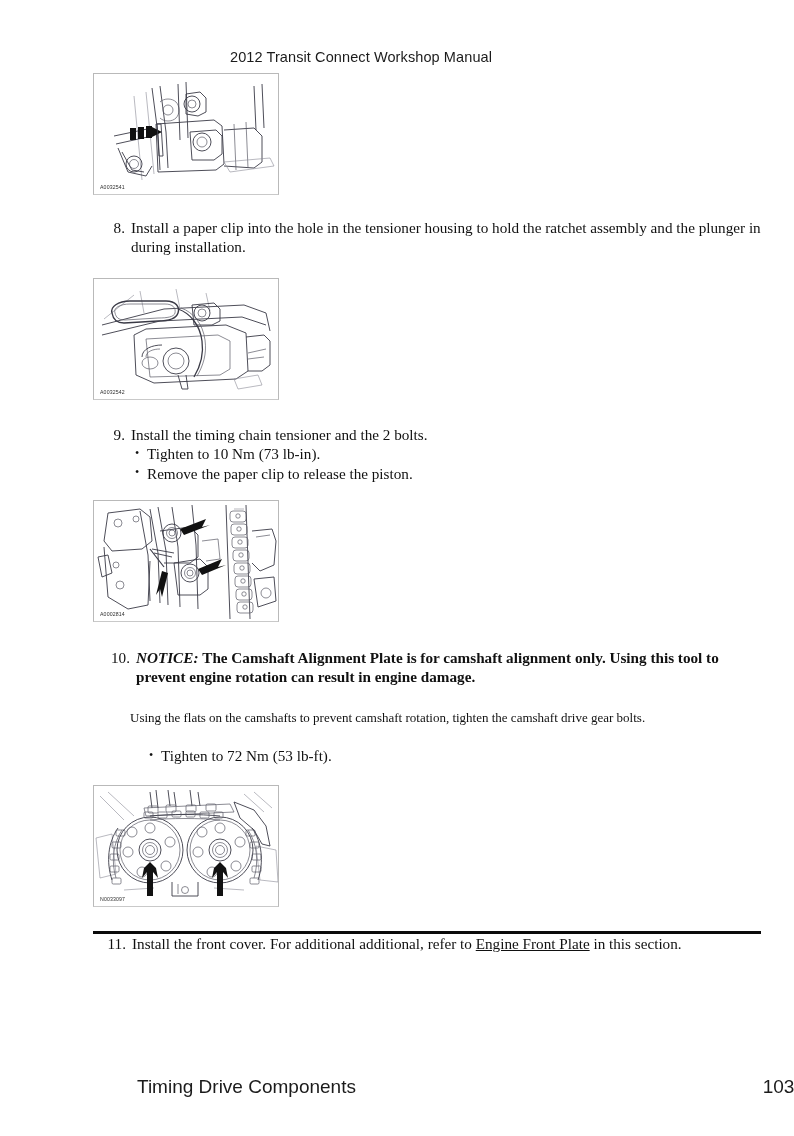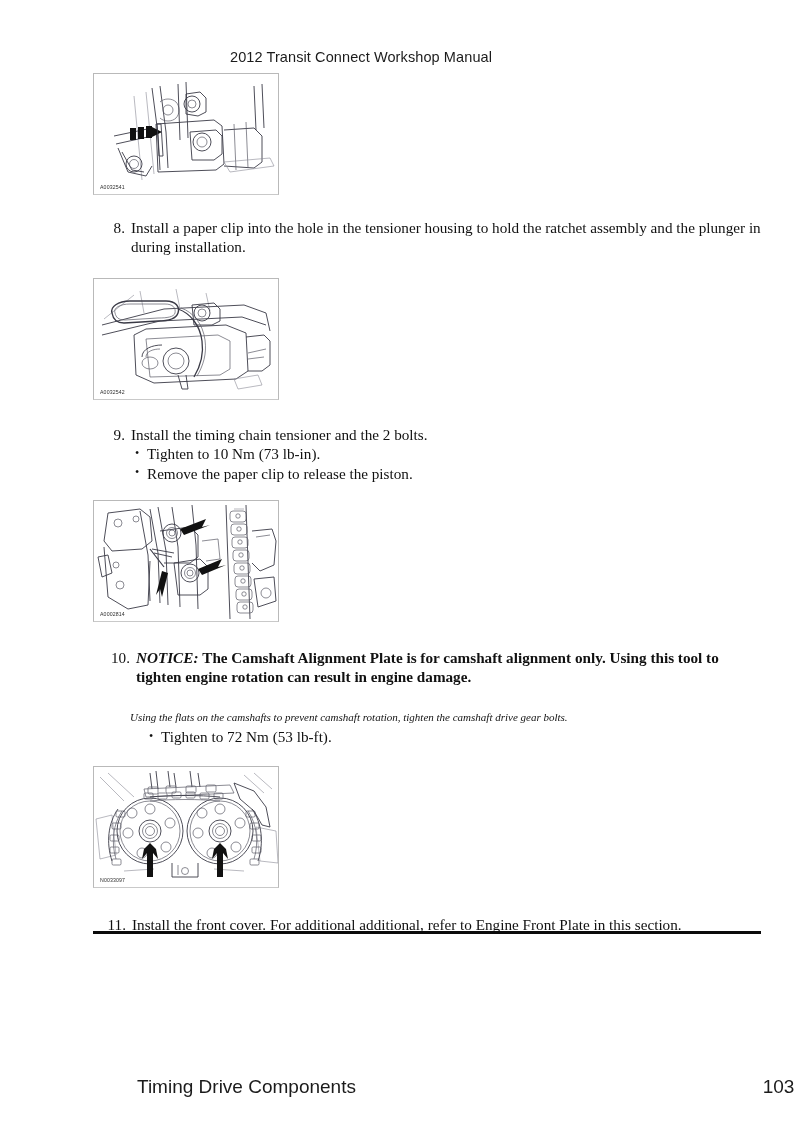--- a/index.html
+++ b/index.html
@@ -119,23 +119,22 @@
   .notice-label {
     font-style: italic;
     font-weight: bold;
     margin-top: 9px;
   }
   .notice-text { font-weight: bold; }
 
   .plain-para {
     margin-left: 37px;
     margin-top: 22px;
-    font-size: 11px;
+    font-size: 13px;
     line-height: 19px;
-    font-style: italic;
   }
 
   .link {
     text-decoration: underline;
     color: #111111;
   }
 
   
   .rule {
     position: absolute;
@@ -314,27 +313,27 @@
         <path class="arrow" d="M68 70 L62 94 L66 88 L68 96 L74 72 Z"></path>
         <path class="ln" d="M56 48 L70 66" style="stroke-width:1.2;"></path>
       </svg>
       <div class="fig-id">A0002814</div>
     </div>
 
     <div class="step step-10">
       <div class="step-num">10.</div>
       <div class="step-body">
         <span class="notice-label">NOTICE:</span>
-        <span class="notice-text">The Camshaft Alignment Plate is for camshaft alignment only. Using this tool to tighten engine rotation can result in engine damage.</span>
+        <span class="notice-text">The Camshaft Alignment Plate is for camshaft alignment only. Using this tool to prevent engine rotation can result in engine damage.</span>
       </div>
     </div>
 
     <div class="plain-para">Using the flats on the camshafts to prevent camshaft rotation, tighten the camshaft drive gear bolts.</div>
 
-    <ul class="bullets indent-wide" style="">
+    <ul class="bullets indent-wide" style="margin-top:19px;">
       <li>Tighten to 72 Nm (53 lb-ft).</li>
     </ul>
 
     <div class="figure" style="margin-top:19px;">
       <svg viewBox="0 0 186 122" xmlns="http://www.w3.org/2000/svg">
         <path class="ln-light" d="M6 10 L30 34"></path>
         <path class="ln-light" d="M14 6 L40 30"></path>
         <path class="ln-light" d="M150 8 L170 26"></path>
         <path class="ln-light" d="M160 6 L178 22"></path>
         <path class="ln" d="M56 6 L58 22"></path>

